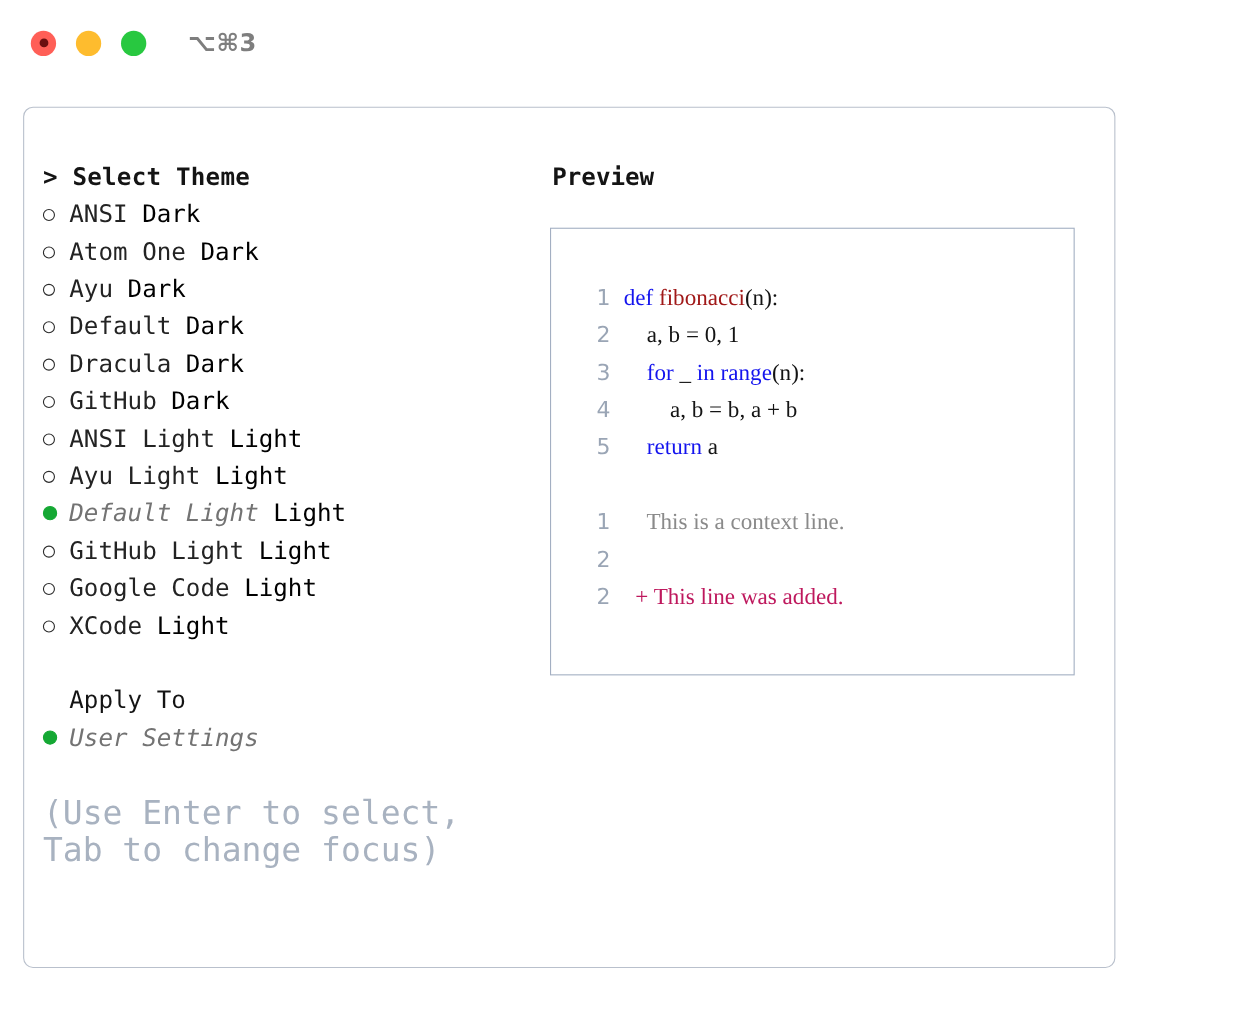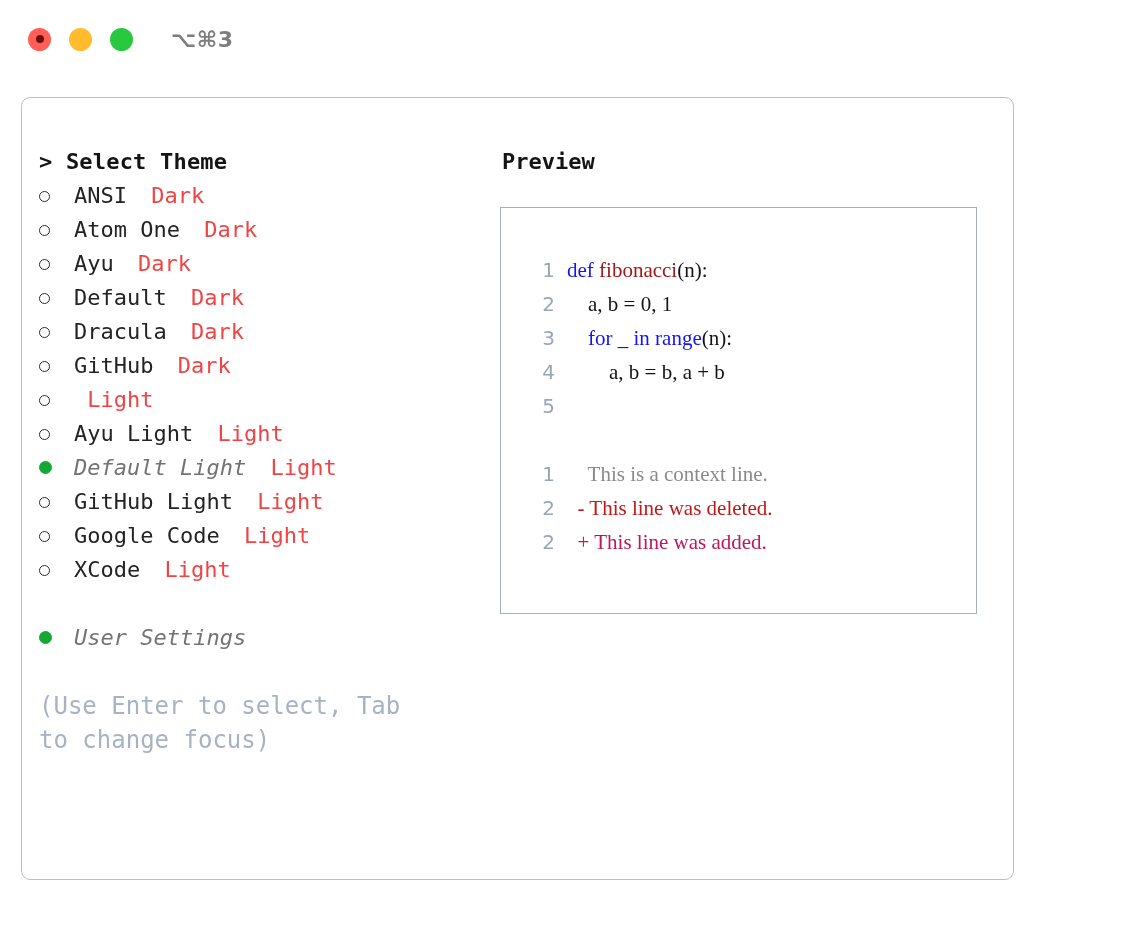--- a/index.html
+++ b/index.html
@@ -81,21 +81,20 @@
     letter-spacing: 0.2px;
     white-space: pre;
     line-height: 34px;
   }
   .opt-row {
     display: flex;
     align-items: baseline;
     line-height: 34px;
     font-size: 22px;
     white-space: pre;
-    gap: 11px;
   }
   .bullet {
     width: 24px;
     flex: 0 0 24px;
     display: inline-flex;
     align-items: center;
     justify-content: flex-start;
     position: relative;
     top: -1px;
   }
@@ -106,35 +105,35 @@
     border: 1.6px solid #2b2b2b;
     box-sizing: border-box;
   }
   .opt-row.selected .bullet i {
     background: #15a834;
     border-color: #15a834;
     width: 13px; height: 13px;
   }
   .opt-label { color: #232323; }
   .opt-row.selected .opt-label { color: #737373; font-style: italic; }
-  .opt-badge { color: #ef4444; }
+  .opt-badge { color: #000000; }
 
   .spacer-sm { height: 34px; }
 
   .apply-head {
     font-size: 22px;
     color: #141414;
     line-height: 34px;
     padding-left: 24px;
     white-space: pre;
   }
 
   .hint {
     margin-top: 34px;
-    font-size: 24px;
+    font-size: 30px;
     color: #a8b2c0;
     line-height: 34px;
     width: 400px;
     white-space: pre-wrap;
   }
 
   
   .preview-title {
     font-size: 22px;
     font-weight: bold;
@@ -198,50 +197,51 @@
 
     <div class="left-pane">
       <div class="section-head">&gt; Select Theme</div>
       <div id="theme-list">
           <div class="opt-row"><span class="bullet"><i></i></span><span class="opt-label">ANSI</span><span class="opt-badge"> Dark</span></div>
           <div class="opt-row"><span class="bullet"><i></i></span><span class="opt-label">Atom One</span><span class="opt-badge"> Dark</span></div>
           <div class="opt-row"><span class="bullet"><i></i></span><span class="opt-label">Ayu</span><span class="opt-badge"> Dark</span></div>
           <div class="opt-row"><span class="bullet"><i></i></span><span class="opt-label">Default</span><span class="opt-badge"> Dark</span></div>
           <div class="opt-row"><span class="bullet"><i></i></span><span class="opt-label">Dracula</span><span class="opt-badge"> Dark</span></div>
           <div class="opt-row"><span class="bullet"><i></i></span><span class="opt-label">GitHub</span><span class="opt-badge"> Dark</span></div>
-          <div class="opt-row"><span class="bullet"><i></i></span><span class="opt-badge"> Light</span></div>
+          <div class="opt-row"><span class="bullet"><i></i></span><span class="opt-label">ANSI Light</span><span class="opt-badge"> Light</span></div>
           <div class="opt-row"><span class="bullet"><i></i></span><span class="opt-label">Ayu Light</span><span class="opt-badge"> Light</span></div>
           <div class="opt-row selected"><span class="bullet"><i></i></span><span class="opt-label">Default Light</span><span class="opt-badge"> Light</span></div>
           <div class="opt-row"><span class="bullet"><i></i></span><span class="opt-label">GitHub Light</span><span class="opt-badge"> Light</span></div>
           <div class="opt-row"><span class="bullet"><i></i></span><span class="opt-label">Google Code</span><span class="opt-badge"> Light</span></div>
           <div class="opt-row"><span class="bullet"><i></i></span><span class="opt-label">XCode</span><span class="opt-badge"> Light</span></div>
         </div>
 
       <div class="spacer-sm"></div>
 
+      <div class="apply-head">Apply To</div>
       <div id="apply-list">
           <div class="opt-row selected"><span class="bullet"><i></i></span><span class="opt-label">User Settings</span></div>
         </div>
 
       <div class="hint">(Use Enter to select, Tab to change focus)</div>
     </div>
 
     <div class="right-pane">
       <div class="preview-title">Preview</div>
       <div class="preview-box">
         <div id="code-block">
             <div class="code-line"><span class="ln">1</span><span class="code-text"><span class="tok-kw">def </span><span class="tok-fn">fibonacci</span><span class="tok-plain">(n):</span></span></div>
             <div class="code-line"><span class="ln">2</span><span class="code-text">    <span class="tok-plain">a, b = 0, 1</span></span></div>
             <div class="code-line"><span class="ln">3</span><span class="code-text">    <span class="tok-kw">for</span><span class="tok-plain"> _ </span><span class="tok-kw">in</span><span class="tok-plain"> </span><span class="tok-kw">range</span><span class="tok-plain">(n):</span></span></div>
             <div class="code-line"><span class="ln">4</span><span class="code-text">        <span class="tok-plain">a, b = b, a + b</span></span></div>
-            <div class="code-line"><span class="ln">5</span></div>
+            <div class="code-line"><span class="ln">5</span><span class="code-text">    <span class="tok-kw">return</span><span class="tok-plain"> a</span></span></div>
           </div>
         <div class="blank-line"></div>
         <div id="diff-block">
             <div class="code-line"><span class="ln">1</span><span class="code-text diff-ctx">    This is a context line.</span></div>
-            <div class="code-line"><span class="ln">2</span><span class="code-text diff-del">  - This line was deleted.</span></div>
+            <div class="code-line"><span class="ln">2</span></div>
             <div class="code-line"><span class="ln">2</span><span class="code-text diff-add">  + This line was added.</span></div>
           </div>
       </div>
     </div>
 
   </div>
 </div>
 
 </body></html>

